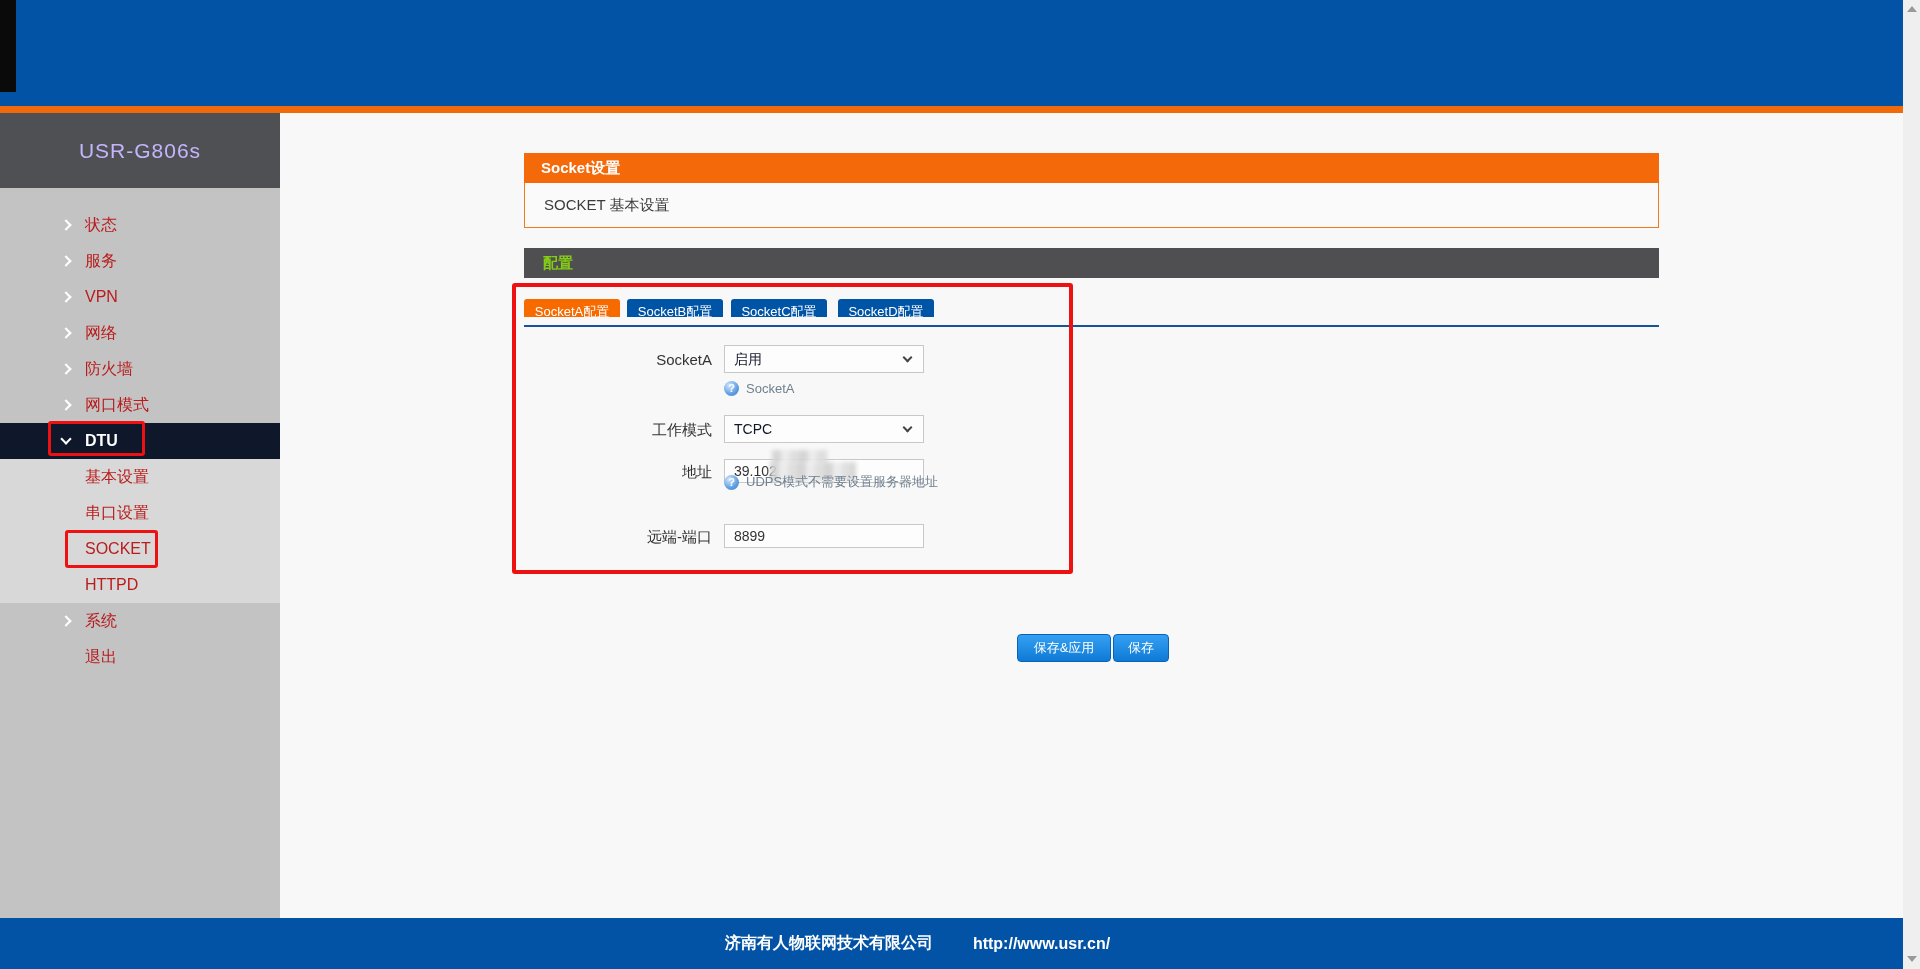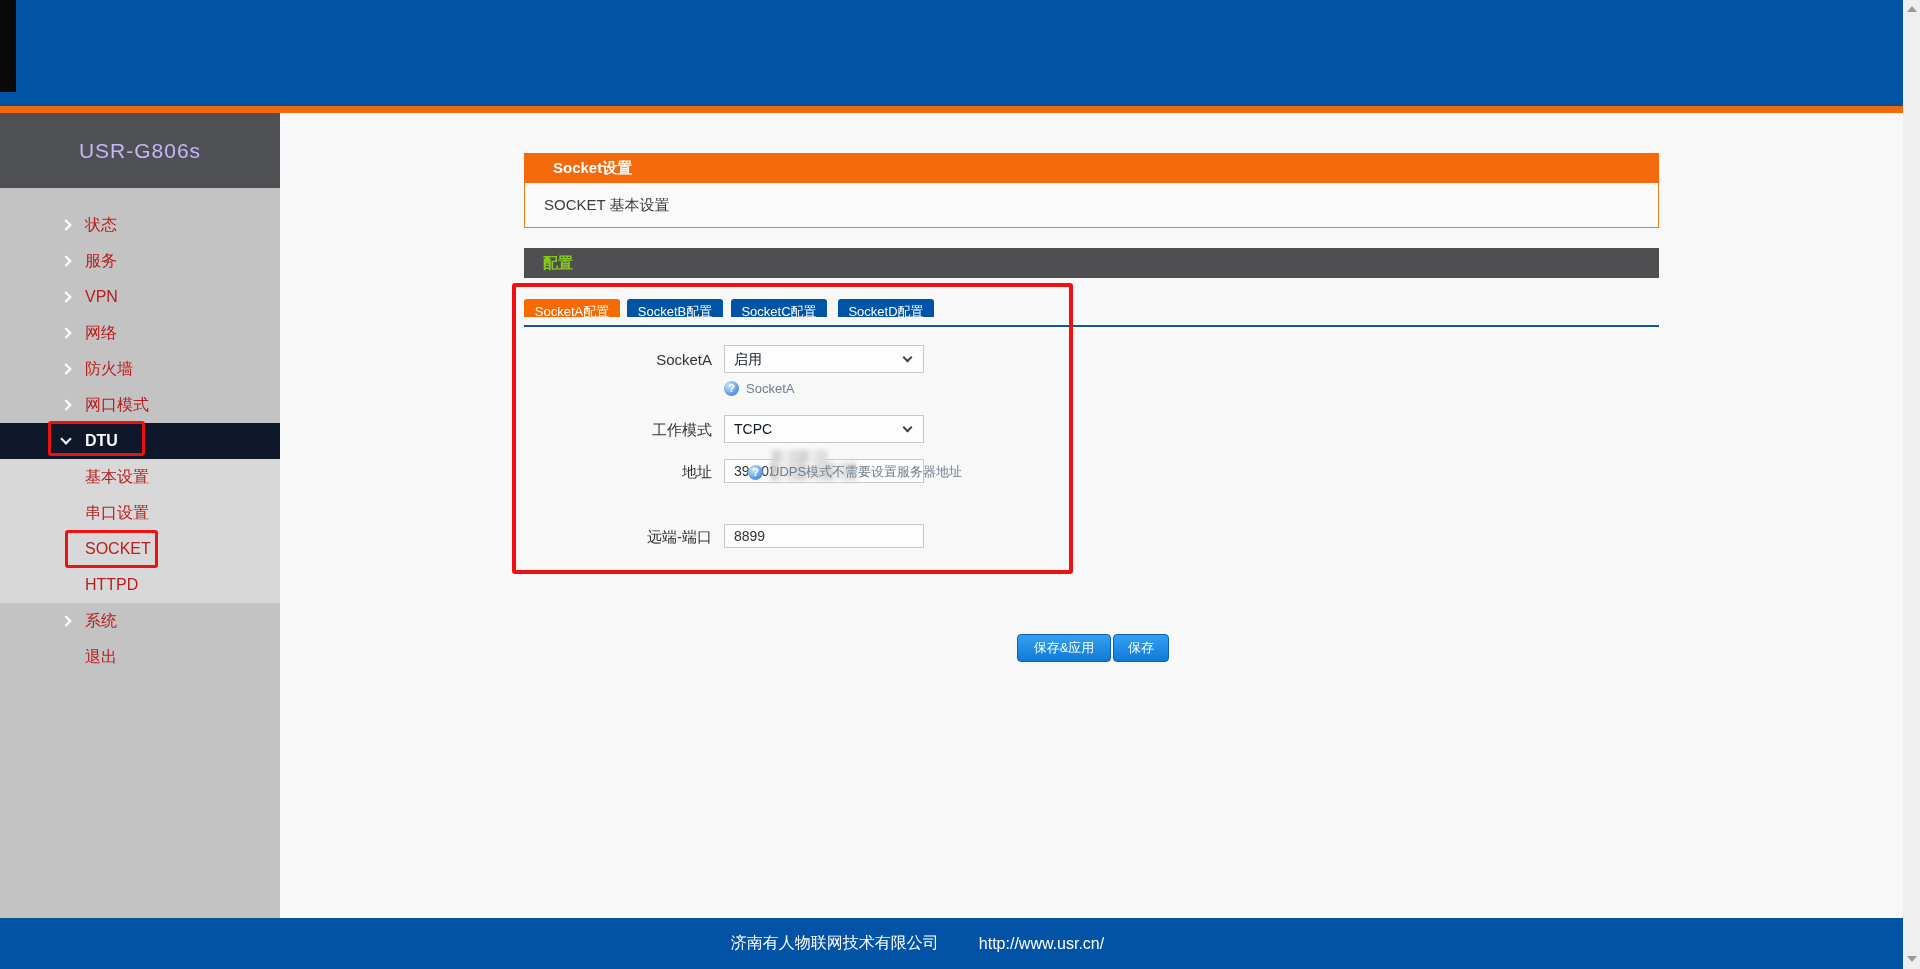--- a/index.html
+++ b/index.html
@@ -30,21 +30,21 @@
   .mi .lbl { position:absolute; left:85px; }
   .chev { position:absolute; left:62px; top:14px; width:8px; height:8px;
     border-right:2px solid #fff; border-top:2px solid #fff; transform:rotate(45deg); }
   .chev.down { transform:rotate(135deg); top:12px; }
   .mi.active { background:#0f172a; color:#fff; font-weight:bold; }
   #submenu-bg { left:0; top:459px; width:280px; height:144px; background:#d8d8d9; z-index:1;}
 
   
   #main-bg { left:280px; top:113px; width:1623px; height:805px; background:#f8f8f8; }
   #panel-header { left:524px; top:153px; width:1135px; height:30px; background:#f4690a;
-    color:#fff; font-weight:bold; font-size:15px; line-height:30px; padding-left:29px; }
+    color:#fff; font-weight:bold; font-size:15px; line-height:30px; padding-left:17px; }
   #panel-subbox { left:524px; top:183px; width:1135px; height:45px; background:#fafafa;
     border:1px solid #ef7c1a; border-top:none; color:#3c3c3c; font-size:15px;
     line-height:44px; padding-left:19px; }
   #section-bar { left:524px; top:248px; width:1135px; height:30px; background:#4f4f51;
     color:#84cc16; font-weight:bold; font-size:15px; line-height:30px; padding-left:19px; }
   #tab-underline { left:524px; top:325px; width:1135px; height:2px; background:#15549a; }
   .tab { position:absolute; top:299px; height:18px; width:96px; background:#0054a6;
     color:#fff; font-size:13px; text-align:center; line-height:26px;
     border-radius:3px 3px 0 0; cursor:pointer; }
   .tab.active { background:#f66a00; }
@@ -78,21 +78,21 @@
   
   .redbox { position:absolute; border:3px solid #ee1111; border-radius:3px; z-index:6;
     pointer-events:none; }
   #red-dtu   { left:48px;  top:421px; width:97px;  height:35px; }
   #red-socket{ left:65px;  top:530px; width:93px;  height:38px; }
   #red-panel { left:512px; top:283px; width:561px; height:291px; border-width:4px; }
 
   
   #footer { left:0; top:918px; width:1903px; height:51px; background:#0253a5;
     display:flex; align-items:center; justify-content:center; gap:40px;
-    color:#fff; font-size:16px; font-weight:normal; padding-right:68px; }
+    color:#fff; font-size:16px; font-weight:bold; padding-right:68px; }
   #footer a { color:#fff; text-decoration:none; }
 
   
   #scrollbar { right:0; top:0; width:17px; height:969px; background:#efefef; z-index:9; }
   .sb-arrow { position:absolute; left:4px; width:0; height:0;
     border-left:5px solid transparent; border-right:5px solid transparent; }
   #sb-up   { top:6px;    border-bottom:6px solid #9a9a9a; }
   #sb-down { bottom:7px; border-top:6px solid #9a9a9a; }
 </style>
 </head>
@@ -246,21 +246,21 @@
     <span>TCPC</span>
     <span class="sel-caret"></span>
   </div>
 
   <div class="flabel" style="left:542px; top:463px;">地址</div>
   <div class="inputbox" style="top:459px; line-height:22px;">
     <span>39.102</span>
   </div>
   <div class="censor" style="left:772px; top:450px; width:55px; height:14px;"></div>
   <div class="censor" style="left:770px; top:462px; width:86px; height:19px;"></div>
-  <div class="hint" style="top:464px;margin-left:24px;">
+  <div class="hint" style="top:474px;">
     <span class="help-icon"></span>
     <span>UDPS模式不需要设置服务器地址</span>
   </div>
 
   <div class="flabel" style="left:542px; top:528px;">远端-端口</div>
   <div class="inputbox" style="top:524px; line-height:22px;">
     <span>8899</span>
   </div>
 
   <button id="btn-save-apply" class="btn">保存&amp;应用</button>

